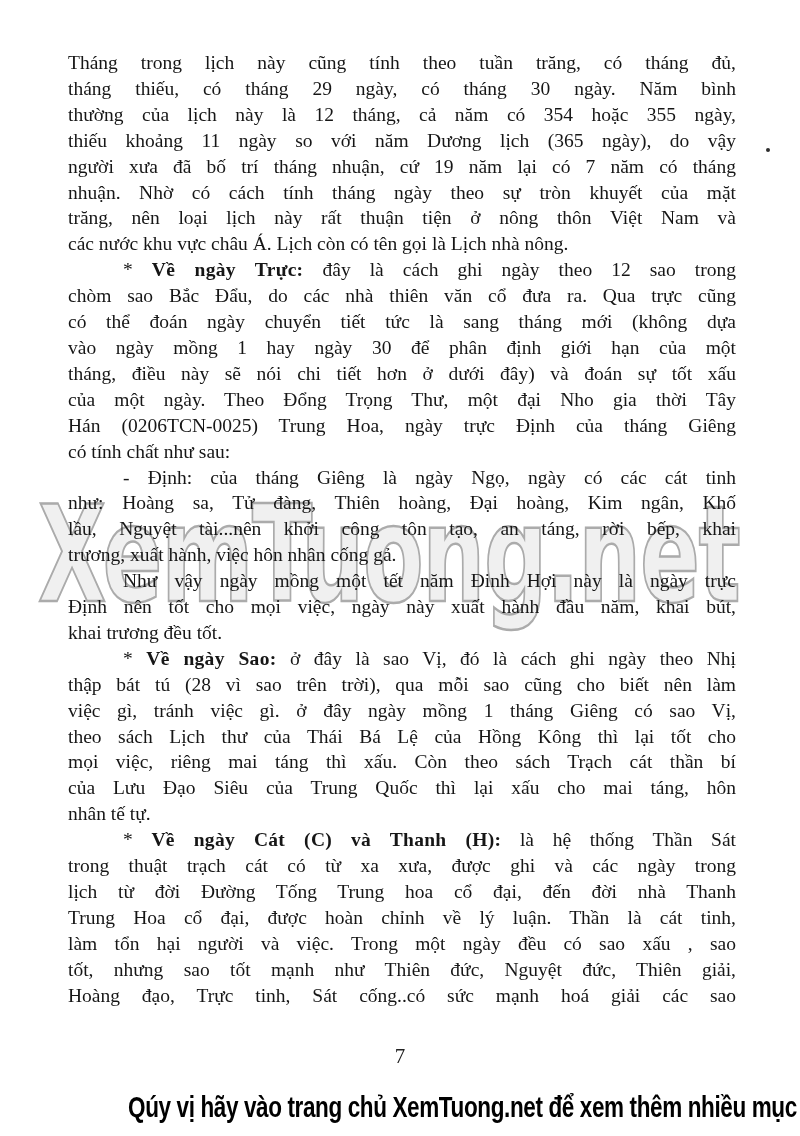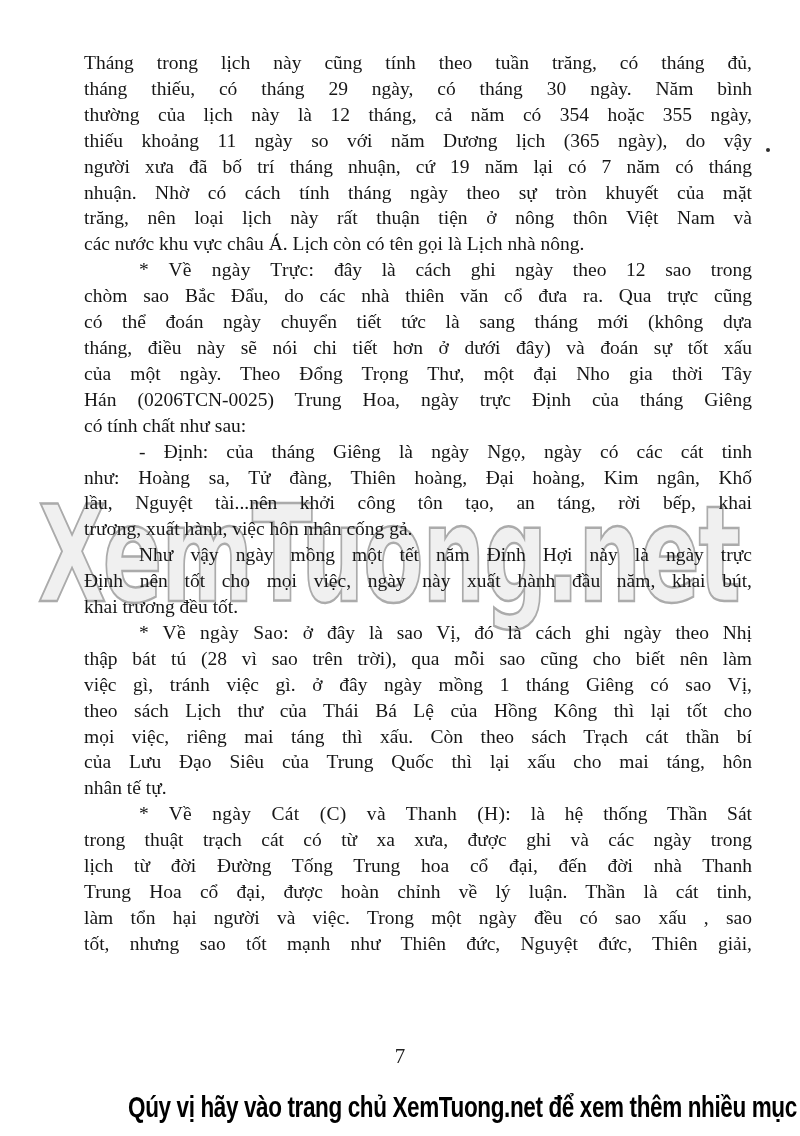--- a/index.html
+++ b/index.html
@@ -8,35 +8,35 @@
     width: 800px;
     height: 1136px;
     margin: 0 auto;
     background: #ffffff;
     overflow: hidden;
     font-family: "Liberation Serif", serif;
     color: #161616;
   }
   .page-body {
     position: absolute;
-    left: 84px;
+    left: 68px;
     top: 50px;
     width: 668px;
     z-index: 2;
   }
   .line {
     font-size: 19.5px;
     line-height: 25.9px;
     text-align: justify;
     text-align-last: justify;
     text-justify: inter-word;
   }
   .line.last { text-align-last: left; }
   .line.ind  { text-indent: 55px; }
-  .line b    { font-weight: normal; letter-spacing: 0.3px; margin-top: 6px; }
+  .line b    { font-weight: bold; letter-spacing: 0.3px; margin-top: 6px; }
   .watermark {
     position: absolute;
     left: 38px;
     top: 488px;
     z-index: 1;
     font-family: "DejaVu Sans", sans-serif;
     font-weight: bold;
     font-size: 134px;
     line-height: 1;
     white-space: nowrap;
@@ -99,20 +99,21 @@
         <div class="line">thiếu khoảng 11 ngày so với năm Dương lịch (365 ngày), do vậy</div>
         <div class="line">người xưa đã bố trí tháng nhuận, cứ 19 năm lại có 7 năm có tháng</div>
         <div class="line">nhuận. Nhờ có cách tính tháng ngày theo sự tròn khuyết của mặt</div>
         <div class="line">trăng, nên loại lịch này rất thuận tiện ở nông thôn Việt Nam và</div>
         <div class="line last">các nước khu vực châu Á. Lịch còn có tên gọi là Lịch nhà nông.</div>
       </div>
       <div>
         <div class="line ind">* <b>Về ngày Trực:</b>  đây là cách ghi ngày theo 12 sao trong</div>
         <div class="line">chòm sao Bắc Đẩu, do các nhà thiên văn cổ đưa ra. Qua trực cũng</div>
         <div class="line">có thể đoán ngày chuyển tiết tức là sang tháng mới (không dựa</div>
+        <div class="line">vào ngày mồng 1 hay ngày 30 để phân định giới hạn của một</div>
         <div class="line">tháng, điều này sẽ nói chi tiết hơn ở dưới đây) và  đoán sự tốt xấu</div>
         <div class="line">của một ngày. Theo Đổng Trọng Thư, một đại Nho gia thời Tây</div>
         <div class="line">Hán (0206TCN-0025) Trung Hoa, ngày trực Định của tháng Giêng</div>
         <div class="line last">có tính chất như sau:</div>
       </div>
       <div>
         <div class="line ind">- Định: của tháng Giêng là ngày Ngọ, ngày có các cát tinh</div>
         <div class="line">như: Hoàng sa, Tử đàng, Thiên hoàng, Đại hoàng, Kim ngân, Khố</div>
         <div class="line">lầu, Nguyệt tài...nên khởi công tôn tạo, an táng, rời bếp, khai</div>
         <div class="line last">trương, xuất hành, việc hôn nhân cống gả.</div>
@@ -131,20 +132,21 @@
         <div class="line">của Lưu Đạo Siêu của Trung Quốc thì lại xấu cho mai táng, hôn</div>
         <div class="line last">nhân tế tự.</div>
       </div>
       <div>
         <div class="line ind">* <b>Về ngày Cát (C) và Thanh (H):</b> là hệ thống Thần Sát</div>
         <div class="line">trong thuật trạch cát có từ xa xưa, được ghi và các ngày trong</div>
         <div class="line">lịch từ đời Đường Tống Trung hoa cổ đại, đến đời nhà Thanh</div>
         <div class="line">Trung Hoa cổ đại, được hoàn chỉnh về lý luận. Thần là cát tinh,</div>
         <div class="line">làm tổn hại người và việc. Trong một ngày đều có sao xấu , sao</div>
         <div class="line">tốt, nhưng sao tốt mạnh như Thiên đức, Nguyệt đức, Thiên giải,</div>
+        <div class="line">Hoàng đạo, Trực tinh, Sát cống..có sức mạnh hoá giải các sao</div>
       </div>
     </div>
   <div class="scan-dot"></div>
   <div class="pagenum">7</div>
   <div class="footer">
     <span class="footer-inner">Qúy vị hãy vào trang chủ XemTuong.net để xem thêm nhiều mục hay khác</span>
   </div>
 </div>
 
 </body></html>

